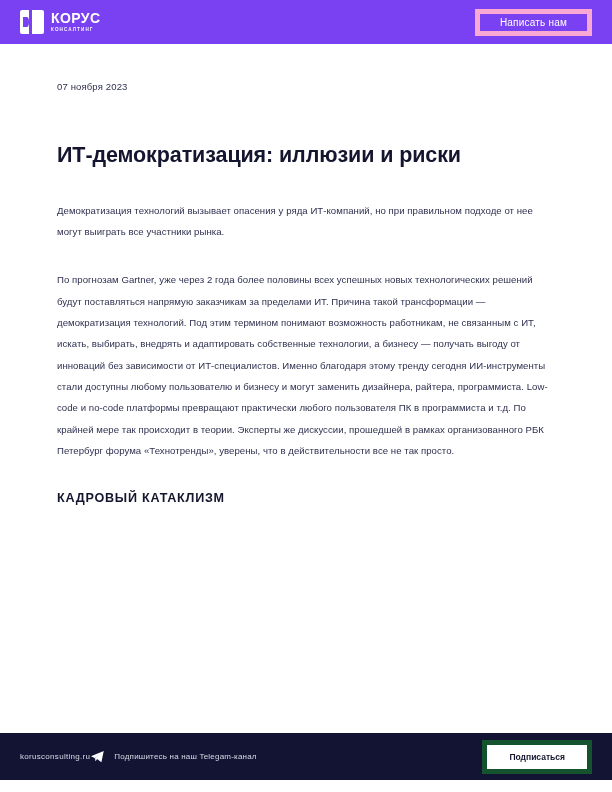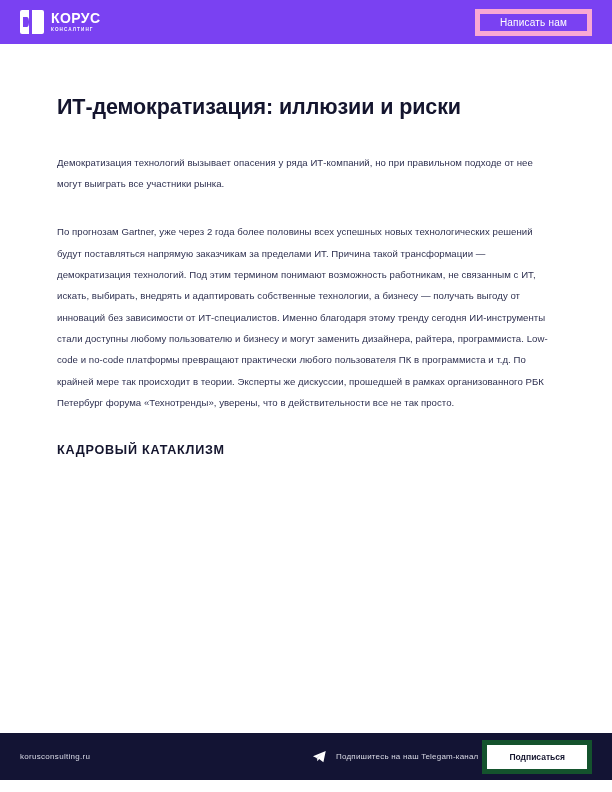--- a/index.html
+++ b/index.html
@@ -159,21 +159,21 @@
   .footer-site {
     color: #d8d9e4;
     font-size: 8px;
     letter-spacing: 0.3px;
     flex: 0 0 auto;
   }
   .footer-middle {
     flex: 1 1 auto;
     display: flex;
     align-items: center;
-    justify-content: flex-end;
+    justify-content: flex-start;
     gap: 9px;
     margin-right: 4px;
   }
   .tg-icon {
     width: 15px;
     height: 15px;
     flex: 0 0 auto;
     display: block;
   }
   .footer-tg-text {
@@ -203,20 +203,21 @@
     <div class="brand-mark"></div>
     <div class="brand-text">
       <div class="brand-name">КОРУС</div>
       <div class="brand-sub">КОНСАЛТИНГ</div>
     </div>
   </div>
   <button class="header-cta">Написать нам</button>
 </div>
 
 <div class="article">
+  <div class="article-date">07 ноября 2023</div>
   <h1 class="article-title">ИТ-демократизация: иллюзии и риски</h1>
   <p class="article-lead">Демократизация технологий вызывает опасения у ряда ИТ-компаний, но при правильном подходе от нее могут выиграть все участники рынка.</p>
   <p class="article-body">По прогнозам Gartner, уже через 2 года более половины всех успешных новых технологических решений будут поставляться напрямую заказчикам за пределами ИТ. Причина такой трансформации — демократизация технологий. Под этим термином понимают возможность работникам, не связанным с ИТ, искать, выбирать, внедрять и адаптировать собственные технологии, а бизнесу — получать выгоду от инноваций без зависимости от ИТ-специалистов. Именно благодаря этому тренду сегодня ИИ-инструменты стали доступны любому пользователю и бизнесу и могут заменить дизайнера, райтера, программиста. Low-code и no-code платформы превращают практически любого пользователя ПК в программиста и т.д. По крайней мере так происходит в теории. Эксперты же дискуссии, прошедшей в рамках организованного РБК Петербург форума «Технотренды», уверены, что в действительности все не так просто.</p>
   <h2 class="section-heading">КАДРОВЫЙ КАТАКЛИЗМ</h2>
 </div>
 
 <div class="site-footer">
   <div class="footer-site">korusconsulting.ru</div>
   <div class="footer-middle">
     <svg class="tg-icon" viewBox="0 0 24 24" aria-hidden="true">

